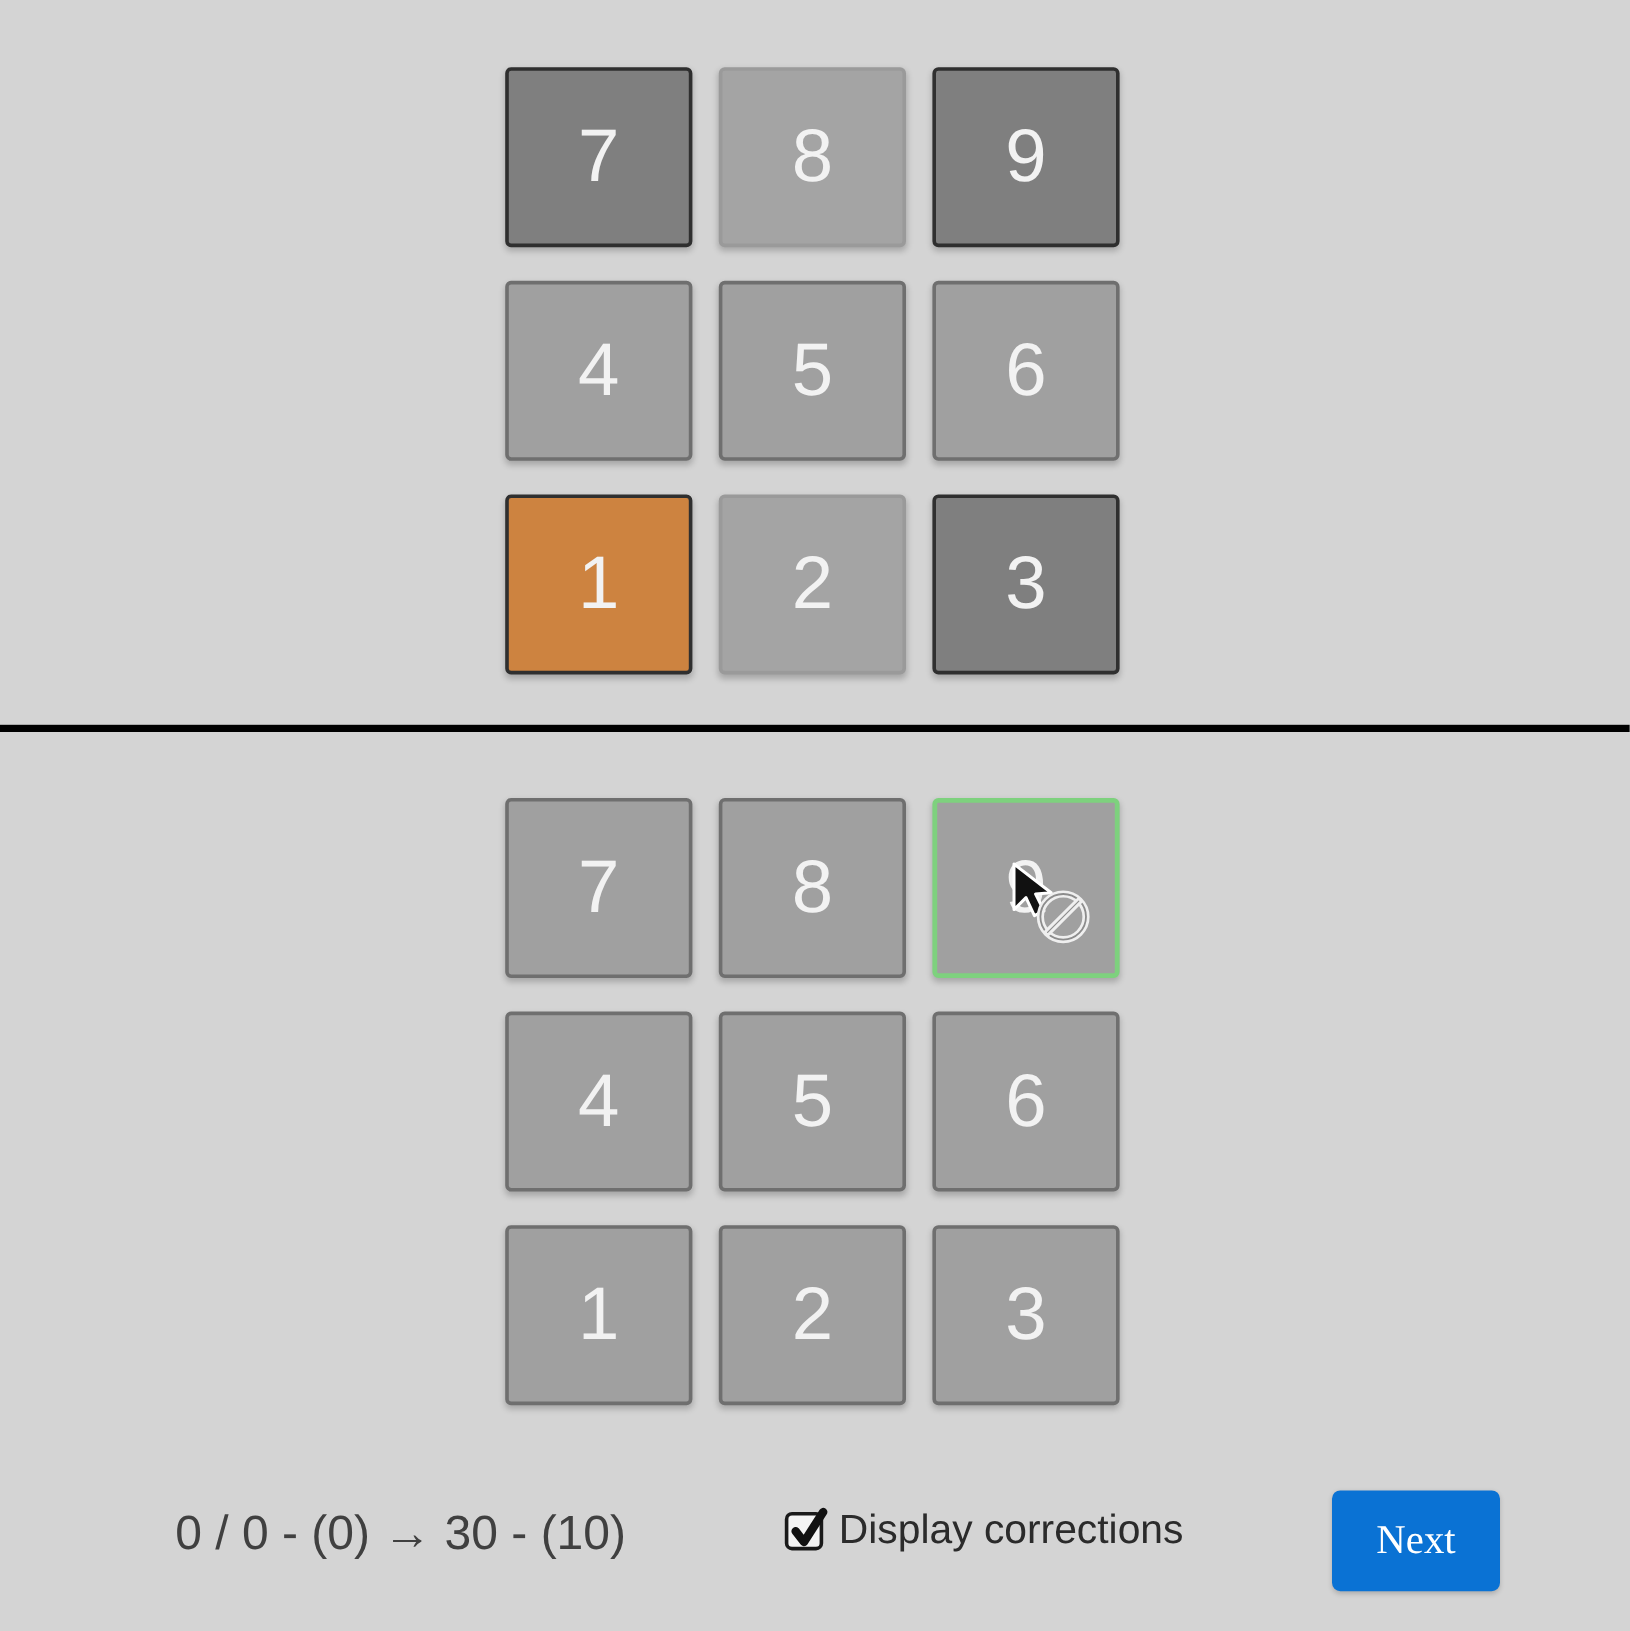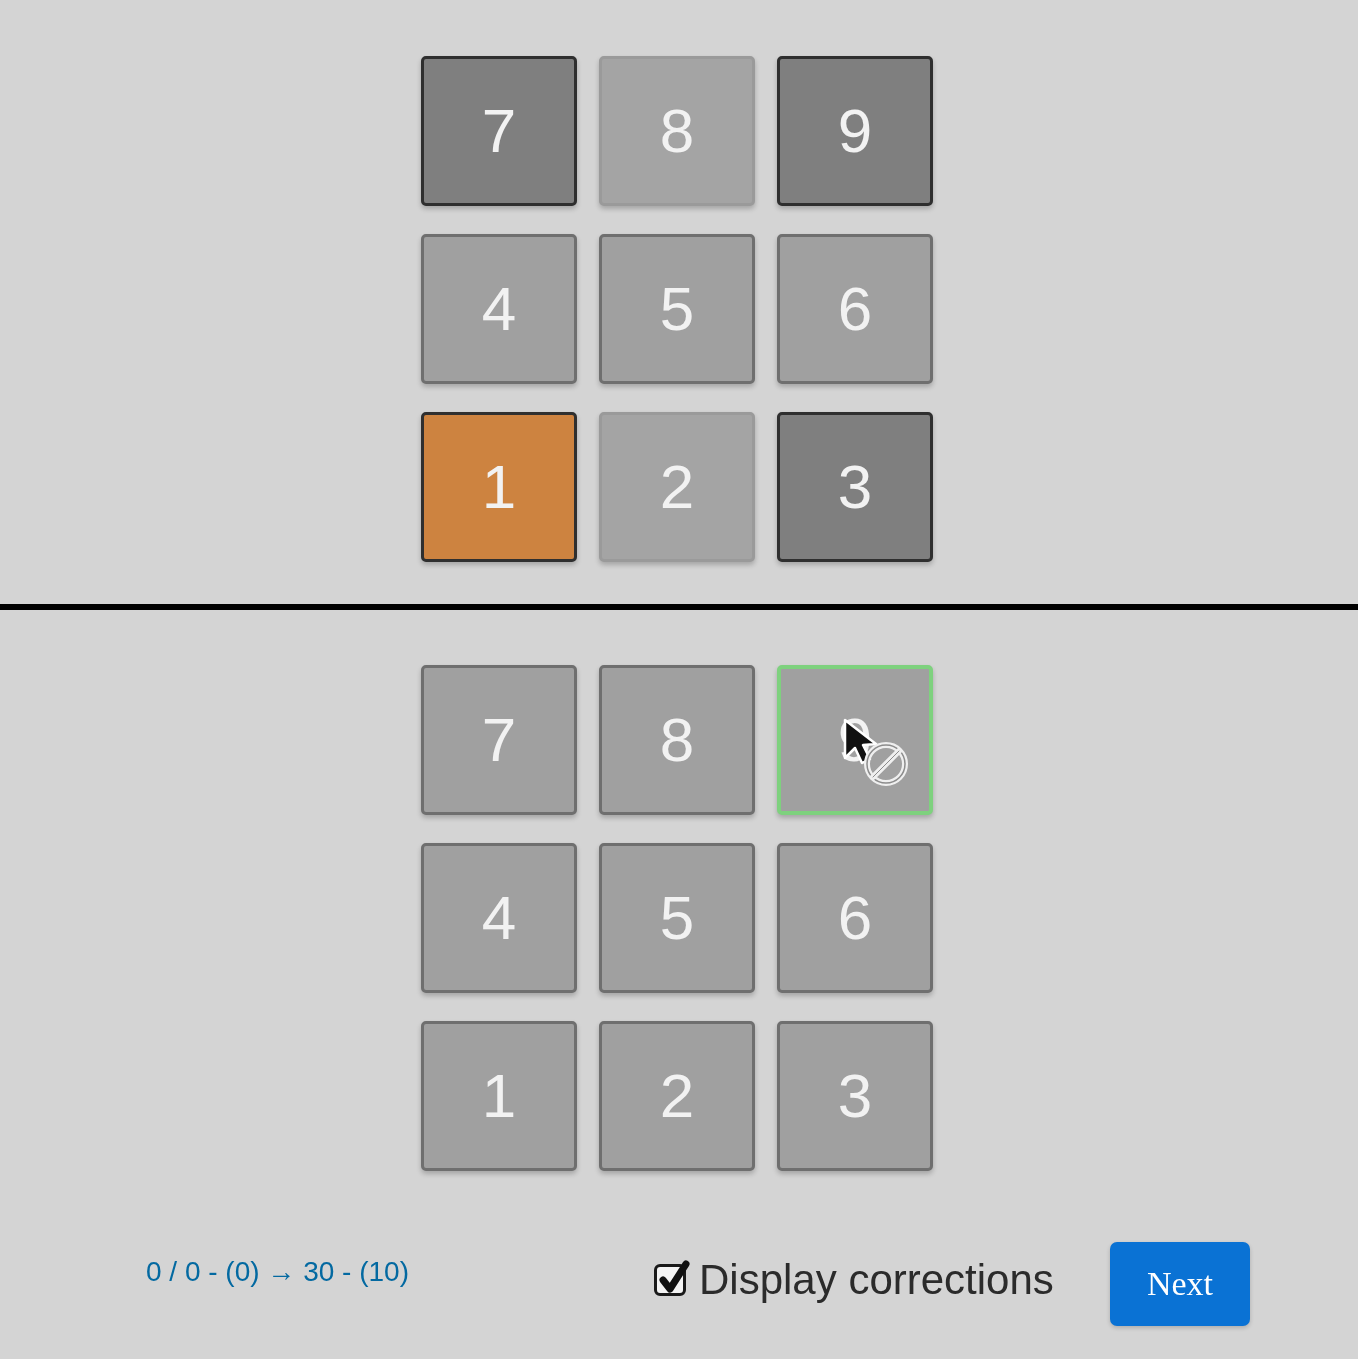--- a/index.html
+++ b/index.html
@@ -103,22 +103,22 @@
     left: 0;
     top: 1242px;
     width: 1358px;
     height: 100px;
   }
 
   #progress-text {
     position: absolute;
     left: 146px;
     top: 14px;
-    font-size: 28px;
-    color: #0369a1;
+    font-size: 40px;
+    color: #404040;
     white-space: nowrap;
   }
 
   #corrections-toggle {
     position: absolute;
     left: 654px;
     top: 14px;
     display: flex;
     align-items: center;
     gap: 13px;
@@ -135,21 +135,21 @@
     box-sizing: border-box;
     flex: none;
   }
   .checkbox-box svg {
     position: absolute;
     left: -5px;
     top: -9px;
   }
 
   #corrections-label {
-    font-size: 42px;
+    font-size: 34px;
     color: #2b2b2b;
     white-space: nowrap;
   }
 
   #next-button {
     position: absolute;
     left: 1110px;
     top: 0px;
     width: 140px;
     height: 84px;

